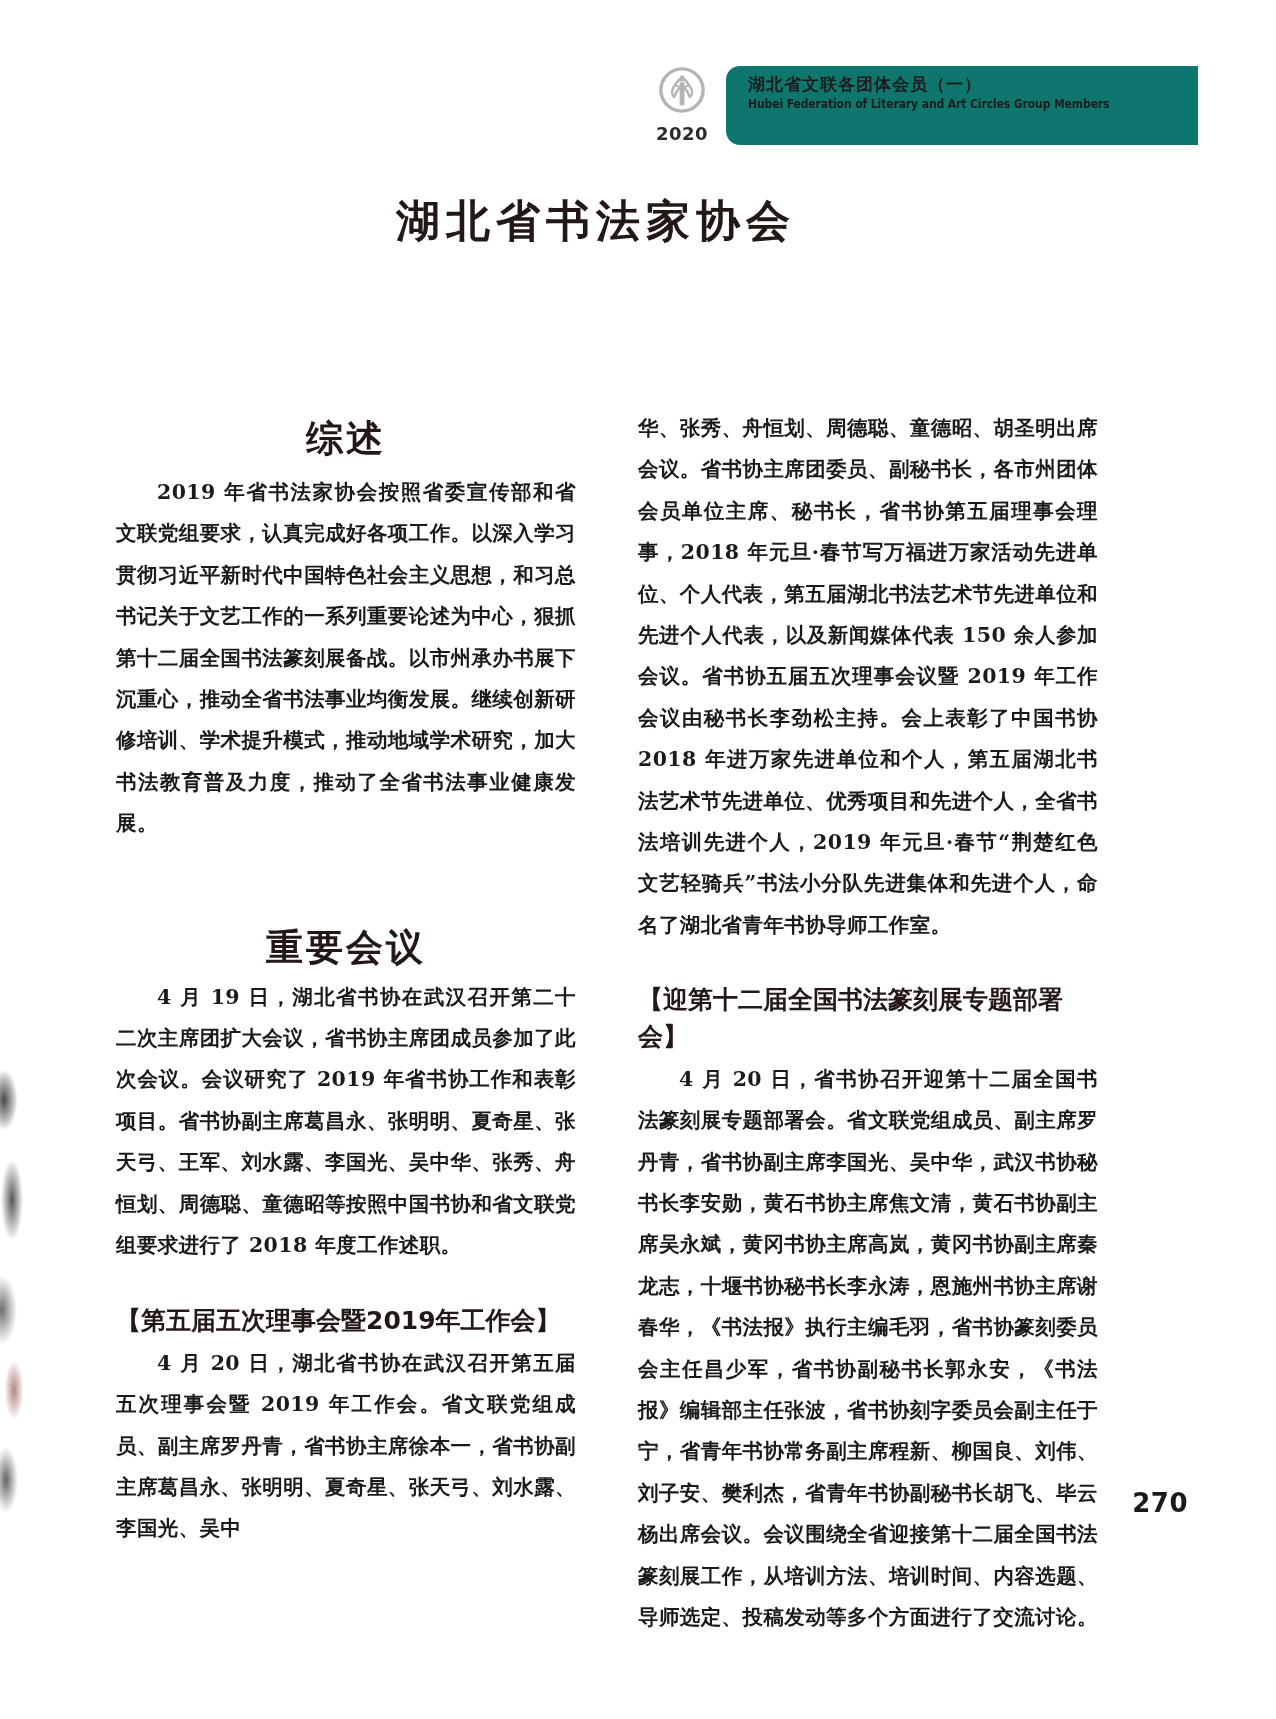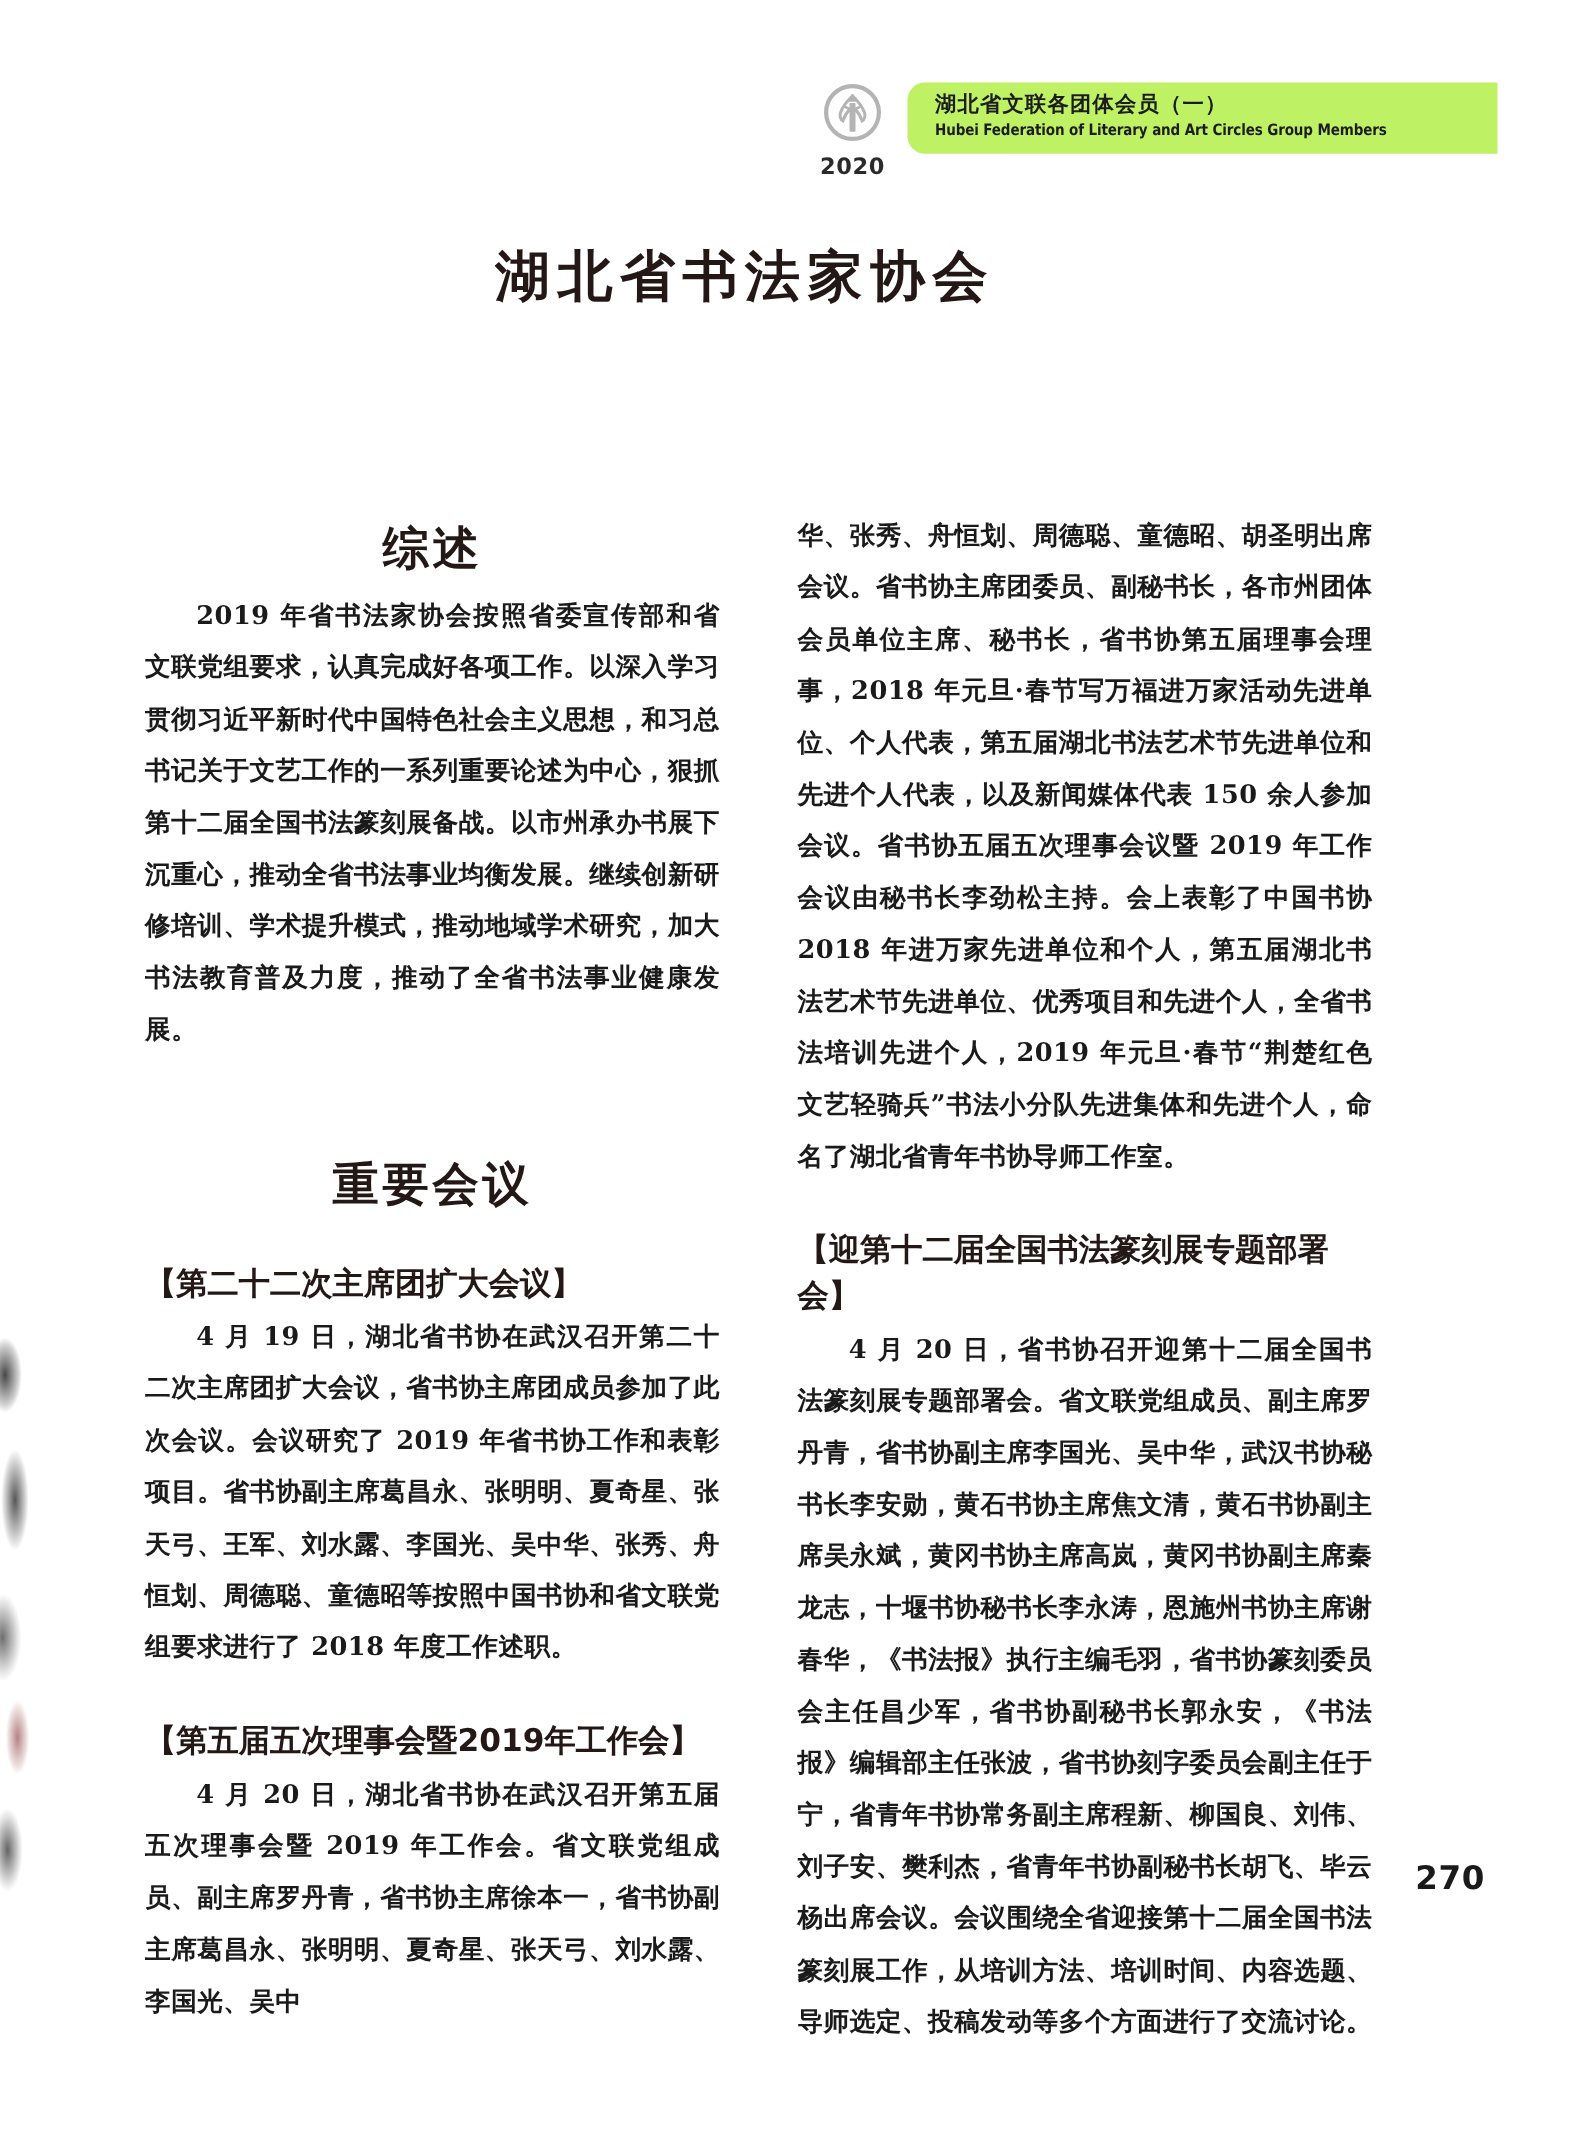--- a/index.html
+++ b/index.html
@@ -67,23 +67,23 @@
   .logo-year {
     font-family: "DejaVu Sans", "Liberation Sans", sans-serif;
     font-weight: 700;
     font-size: 18px;
     letter-spacing: .5px;
     color: #2b2b2b;
     margin-top: 2px;
   }
   .header-band {
     position: relative;
-    background: #bef264;
+    background: #0f766e;
     border-radius: 14px 0 0 14px;
-    padding: 8px 30px 5px 22px;
+    padding: 8px 30px 27px 22px;
     min-width: 420px;
     min-height: 44px;
   }
   .header-cn {
     font-family: "DejaVu Sans", "Liberation Sans", sans-serif;
     font-weight: 700;
     font-size: 17px;
     color: #1c1c1c;
     letter-spacing: 1px;
     line-height: 1.25;
@@ -213,21 +213,20 @@
   <div class="columns">
 
     <div class="col">
 
       <h2 class="section-h1 first">综述</h2>
 
       <p class="body">2019 年省书法家协会按照省委宣传部和省文联党组要求，认真完成好各项工作。以深入学习贯彻习近平新时代中国特色社会主义思想，和习总书记关于文艺工作的一系列重要论述为中心，狠抓第十二届全国书法篆刻展备战。以市州承办书展下沉重心，推动全省书法事业均衡发展。继续创新研修培训、学术提升模式，推动地域学术研究，加大书法教育普及力度，推动了全省书法事业健康发展。</p>
 
       <h2 class="section-h1 meetings">重要会议</h2>
 
-      <h3 class="section-h2">【第二十二次主席团扩大会议】</h3>
       <p class="body tight">4 月 19 日，湖北省书协在武汉召开第二十二次主席团扩大会议，省书协主席团成员参加了此次会议。会议研究了 2019 年省书协工作和表彰项目。省书协副主席葛昌永、张明明、夏奇星、张天弓、王军、刘水露、李国光、吴中华、张秀、舟恒划、周德聪、童德昭等按照中国书协和省文联党组要求进行了 2018 年度工作述职。</p>
 
       <h3 class="section-h2">【第五届五次理事会暨2019年工作会】</h3>
       <p class="body tight">4 月 20 日，湖北省书协在武汉召开第五届五次理事会暨 2019 年工作会。省文联党组成员、副主席罗丹青，省书协主席徐本一，省书协副主席葛昌永、张明明、夏奇星、张天弓、刘水露、李国光、吴中</p>
 
     </div>
 
     <div class="col">
 
       <p class="body no-indent">华、张秀、舟恒划、周德聪、童德昭、胡圣明出席会议。省书协主席团委员、副秘书长，各市州团体会员单位主席、秘书长，省书协第五届理事会理事，2018 年元旦·春节写万福进万家活动先进单位、个人代表，第五届湖北书法艺术节先进单位和先进个人代表，以及新闻媒体代表 150 余人参加会议。省书协五届五次理事会议暨 2019 年工作会议由秘书长李劲松主持。会上表彰了中国书协 2018 年进万家先进单位和个人，第五届湖北书法艺术节先进单位、优秀项目和先进个人，全省书法培训先进个人，2019 年元旦·春节“荆楚红色文艺轻骑兵”书法小分队先进集体和先进个人，命名了湖北省青年书协导师工作室。</p>

